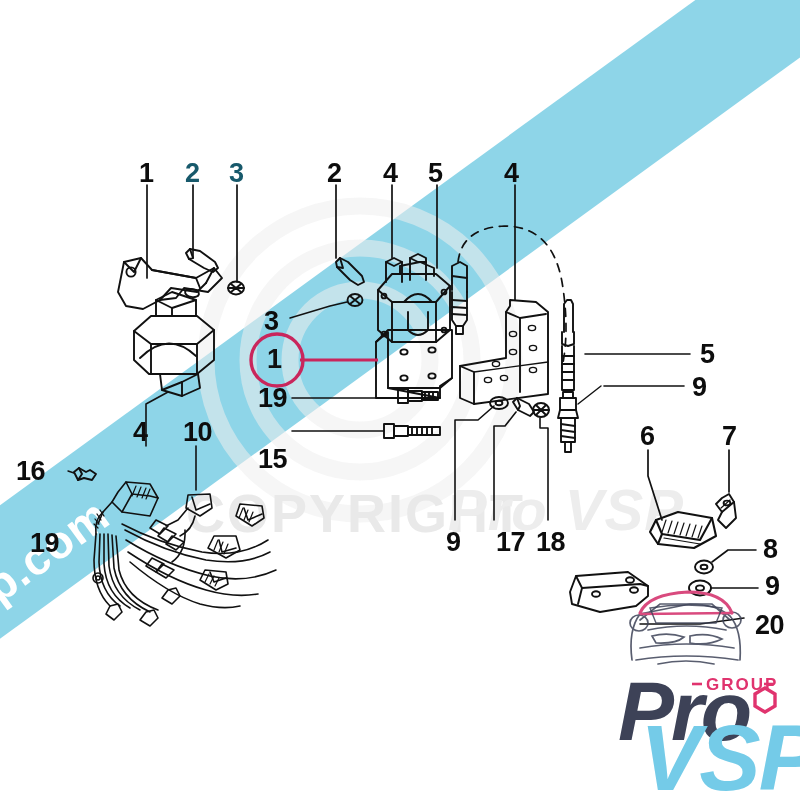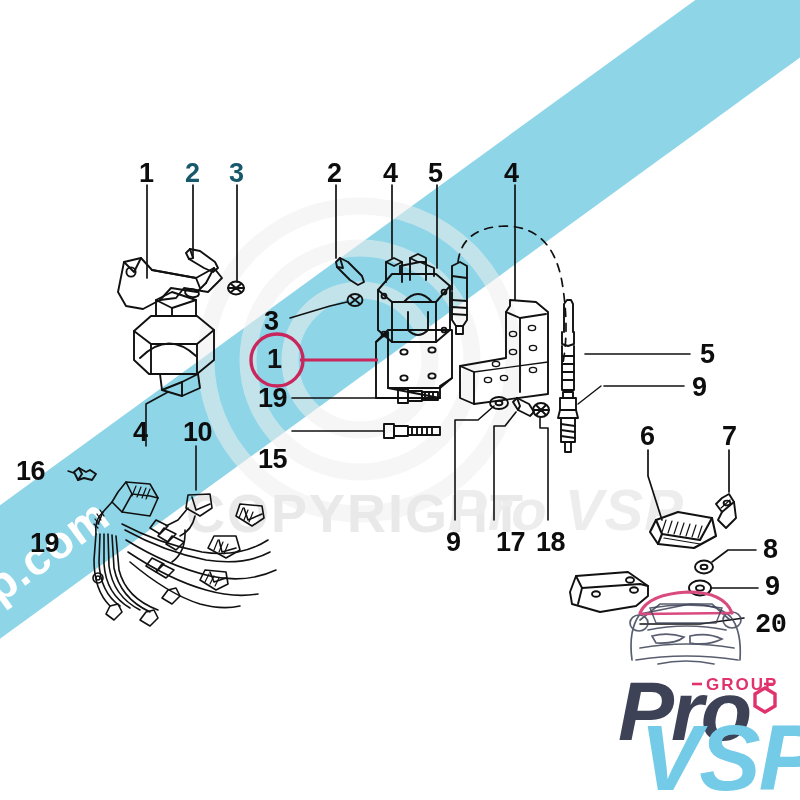--- a/index.html
+++ b/index.html
@@ -458,21 +458,21 @@
   <div class="lbl" style="left:30px;top:530px;">19</div>
 
   <div class="lbl" style="left:446px;top:529px;">9</div>
   <div class="lbl" style="left:496px;top:529px;">17</div>
   <div class="lbl" style="left:536px;top:529px;">18</div>
 
   <div class="lbl" style="left:640px;top:423px;">6</div>
   <div class="lbl" style="left:722px;top:423px;">7</div>
   <div class="lbl" style="left:763px;top:536px;">8</div>
   <div class="lbl" style="left:765px;top:573px;">9</div>
-  <div class="lbl" style="left:755px;top:612px;font-family:Liberation Mono, monospace;">20</div>
+  <div class="lbl" style="left:755px;top:612px;">20</div>
 
   <svg class="layer" viewBox="0 0 800 800">
     <text class="logo-pro" x="618" y="740">Pro</text>
     <text class="logo-vsp" x="640" y="790">VSP</text>
     <text class="logo-group" x="706" y="690">GROUP</text>
     <path d="M692 684 L702 684" stroke="#e0336e" stroke-width="2.6"></path>
     <path d="M764 684 L774 684" stroke="#e0336e" stroke-width="2.6"></path>
     <path d="M755 694 L765 688 L775 694 L775 706 L765 712 L755 706 Z" fill="none" stroke="#e0336e" stroke-width="3.4"></path>
   </svg>
 

